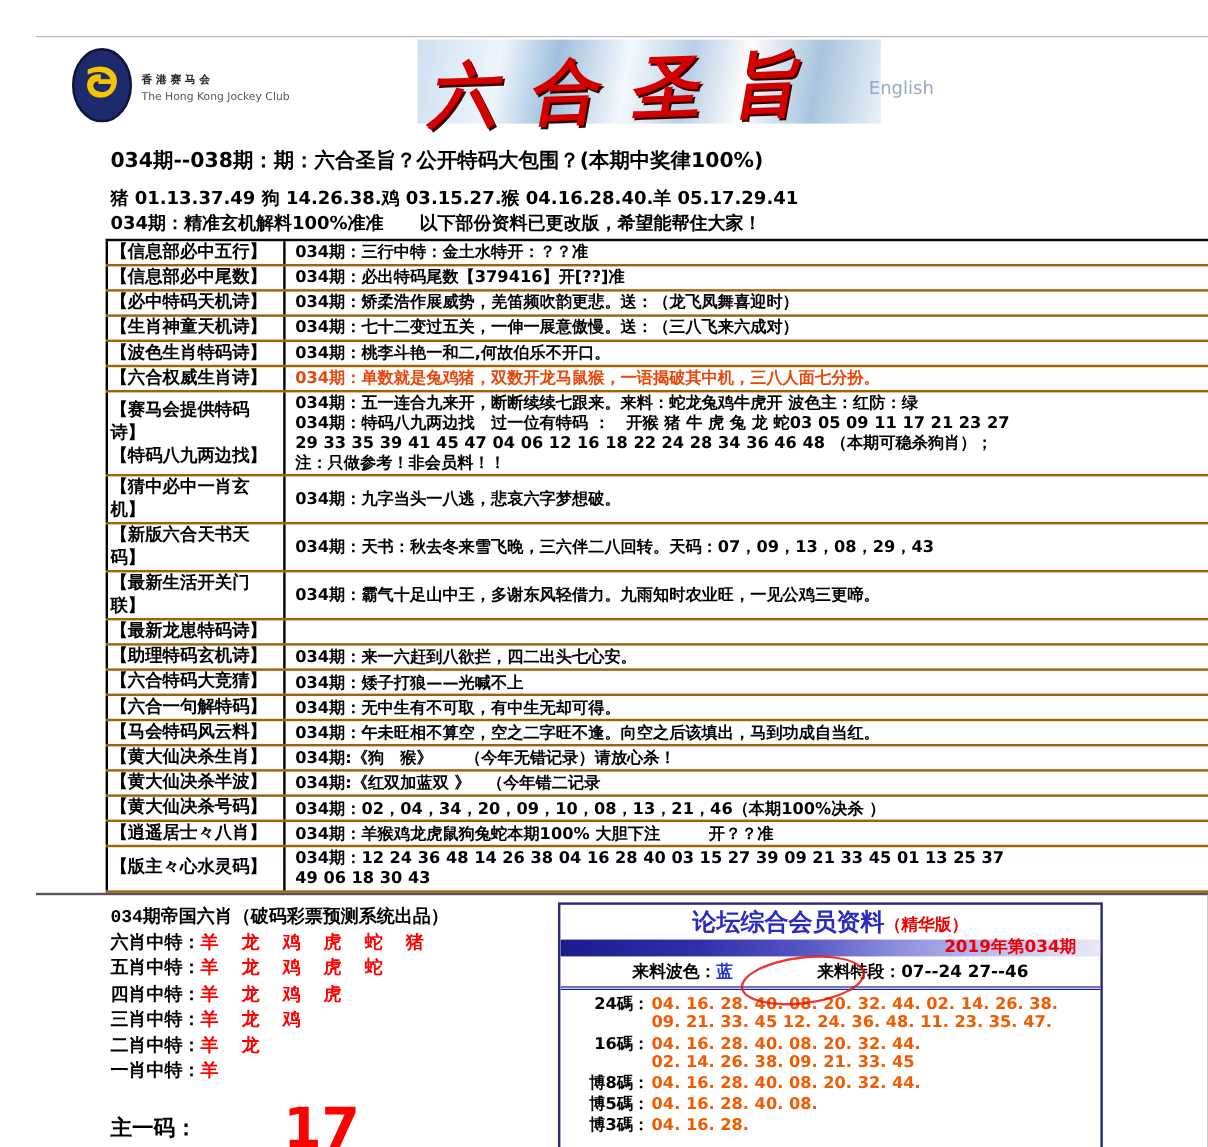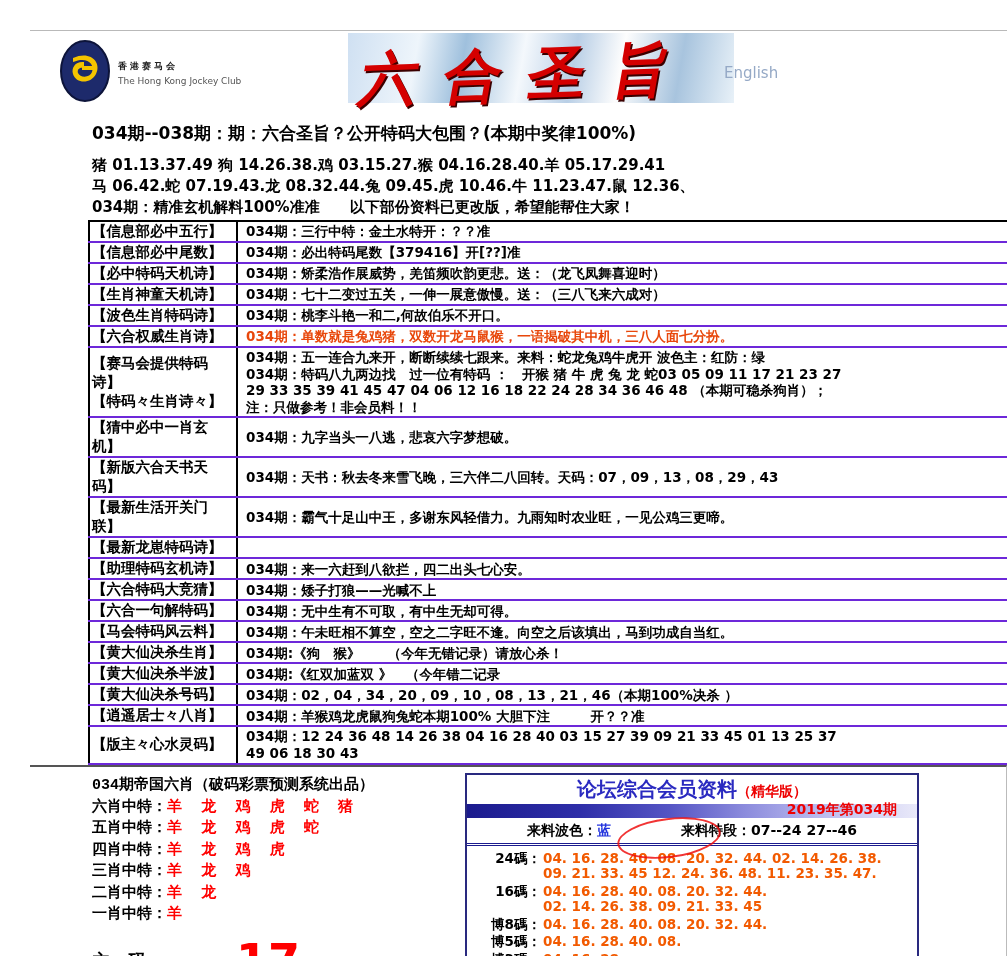--- a/index.html
+++ b/index.html
@@ -20,21 +20,21 @@
   .english { position:absolute; left:694px; top:64px; font-size:15px; color:#95a9c6; text-decoration:none;text-align:right; }
 
   
   .intro { margin:4px 0 0 62px; }
   .headline { font-size:17px; font-weight:bold; margin-bottom:10px; }
   .zline { font-size:15px; font-weight:bold; line-height:21px; }
   .note  { font-size:15px; font-weight:bold; margin-top:1px; }
 
   
   .main-table { margin-left:58px; border-top:2px solid #000; margin-top:3px; }
-  .trow { display:flex; border-bottom:2px solid #6d28d9; align-items:stretch; }
+  .trow { display:flex; border-bottom:2px solid #a16207; align-items:stretch; }
   .tlabel { flex:none; width:150px; border-left:2px solid #000; border-right:2px solid #000;
             font-size:14.5px; font-weight:bold; padding:0 2px; display:flex; flex-direction:column; justify-content:center; line-height:19px; }
   .tcontent { flex:1; font-size:13.5px; font-weight:bold; padding:1px 8px; display:flex;
             flex-direction:column; justify-content:center; line-height:16.6px; }
   .tcontent.red { color:#e8470b; }
 
   
   .bottom { position:relative; height:261px; border-top:2px solid #555; border-bottom:2px solid #999; border-right:1px solid #bbb; }
   .empire { position:absolute; left:62px; top:8px; }
   .empire-title { font-size:15px; font-weight:bold; margin-bottom:2px;font-family:Liberation Mono, monospace; }
@@ -86,21 +86,20 @@
       </span>
     </div>
     <div class="banner"></div>
     <div class="banner-title">六合圣旨</div>
     <a class="english" href="#">English</a>
   </div>
 
   <div class="intro">
     <div class="headline">034期--038期：期：六合圣旨？公开特码大包围？(本期中奖律100%)</div>
     <div class="zline">猪 01.13.37.49 狗 14.26.38.鸡 03.15.27.猴 04.16.28.40.羊 05.17.29.41</div>
-    <div class="zline">马 06.42.蛇 07.19.43.龙 08.32.44.兔 09.45.虎 10.46.牛 11.23.47.鼠 12.36、</div>
     <div class="note">034期：精准玄机解料100%准准　　以下部份资料已更改版，希望能帮住大家！</div>
   </div>
 
   <div class="main-table">
       <div class="trow">
         <div class="tlabel">
           <div>【信息部必中五行】</div>
         </div>
         <div class="tcontent">
           <div>034期：三行中特：金土水特开：？？准</div>
@@ -142,21 +141,21 @@
         <div class="tlabel">
           <div>【六合权威生肖诗】</div>
         </div>
         <div class="tcontent red">
           <div>034期：单数就是兔鸡猪，双数开龙马鼠猴，一语揭破其中机，三八人面七分扮。</div>
         </div>
       </div>
       <div class="trow">
         <div class="tlabel">
           <div>【赛马会提供特码诗】</div>
-          <div>【特码々生肖诗々】</div>
+          <div>【特码八九两边找】</div>
         </div>
         <div class="tcontent">
           <div>034期：五一连合九来开，断断续续七跟来。来料：蛇龙兔鸡牛虎开 波色主：红防：绿</div>
           <div>034期：特码八九两边找　过一位有特码 ：　开猴 猪 牛 虎 兔 龙 蛇03 05 09 11 17 21 23 27</div>
           <div>29 33 35 39 41 45 47 04 06 12 16 18 22 24 28 34 36 46 48 （本期可稳杀狗肖）；</div>
           <div>注：只做参考！非会员料！！</div>
         </div>
       </div>
       <div class="trow">
         <div class="tlabel">

